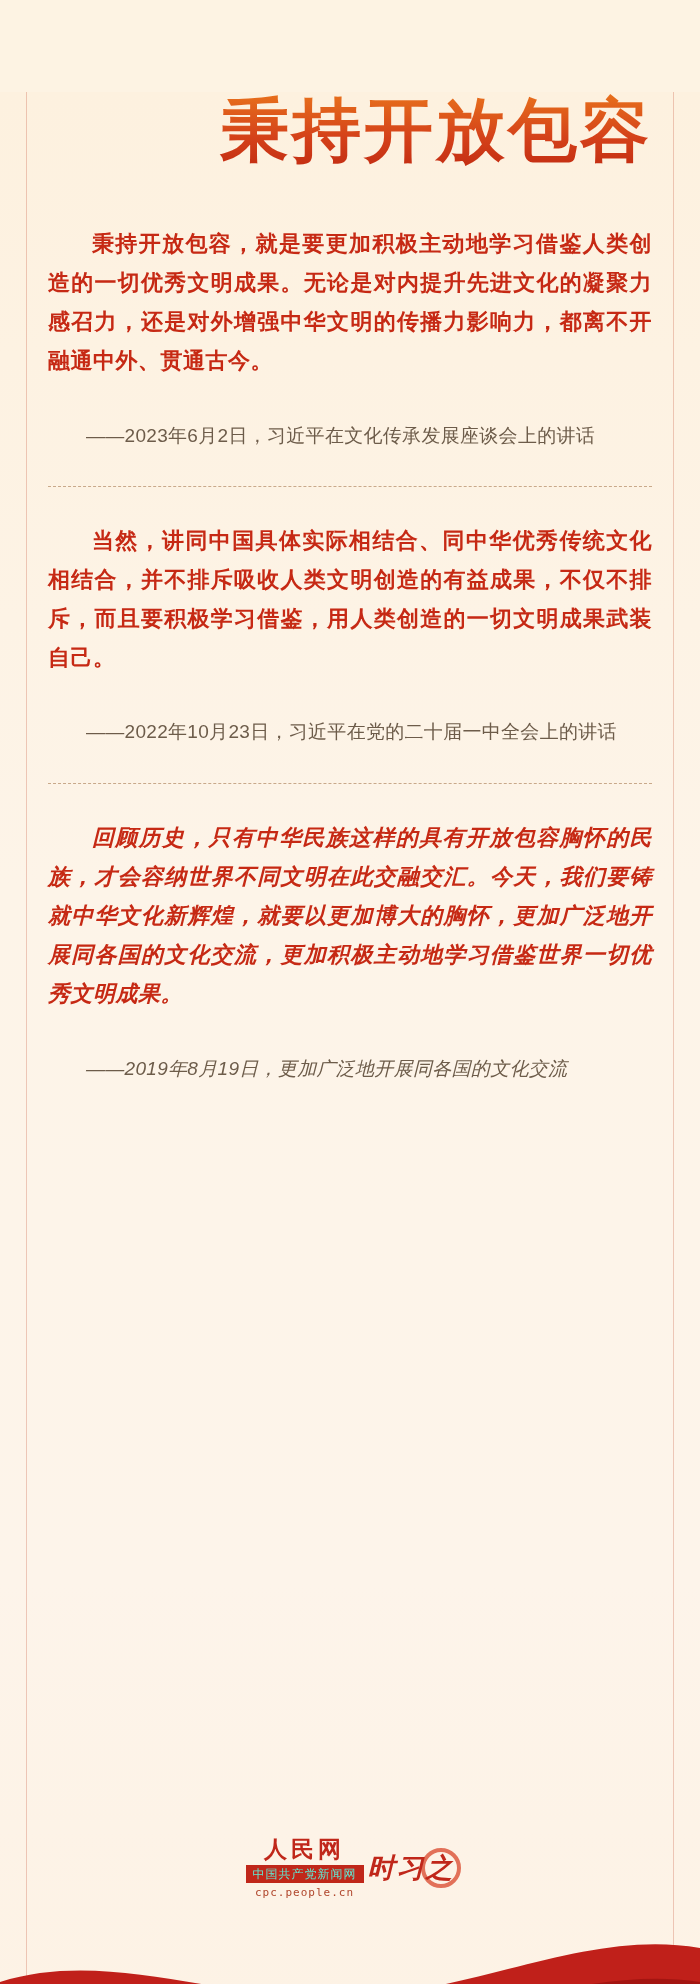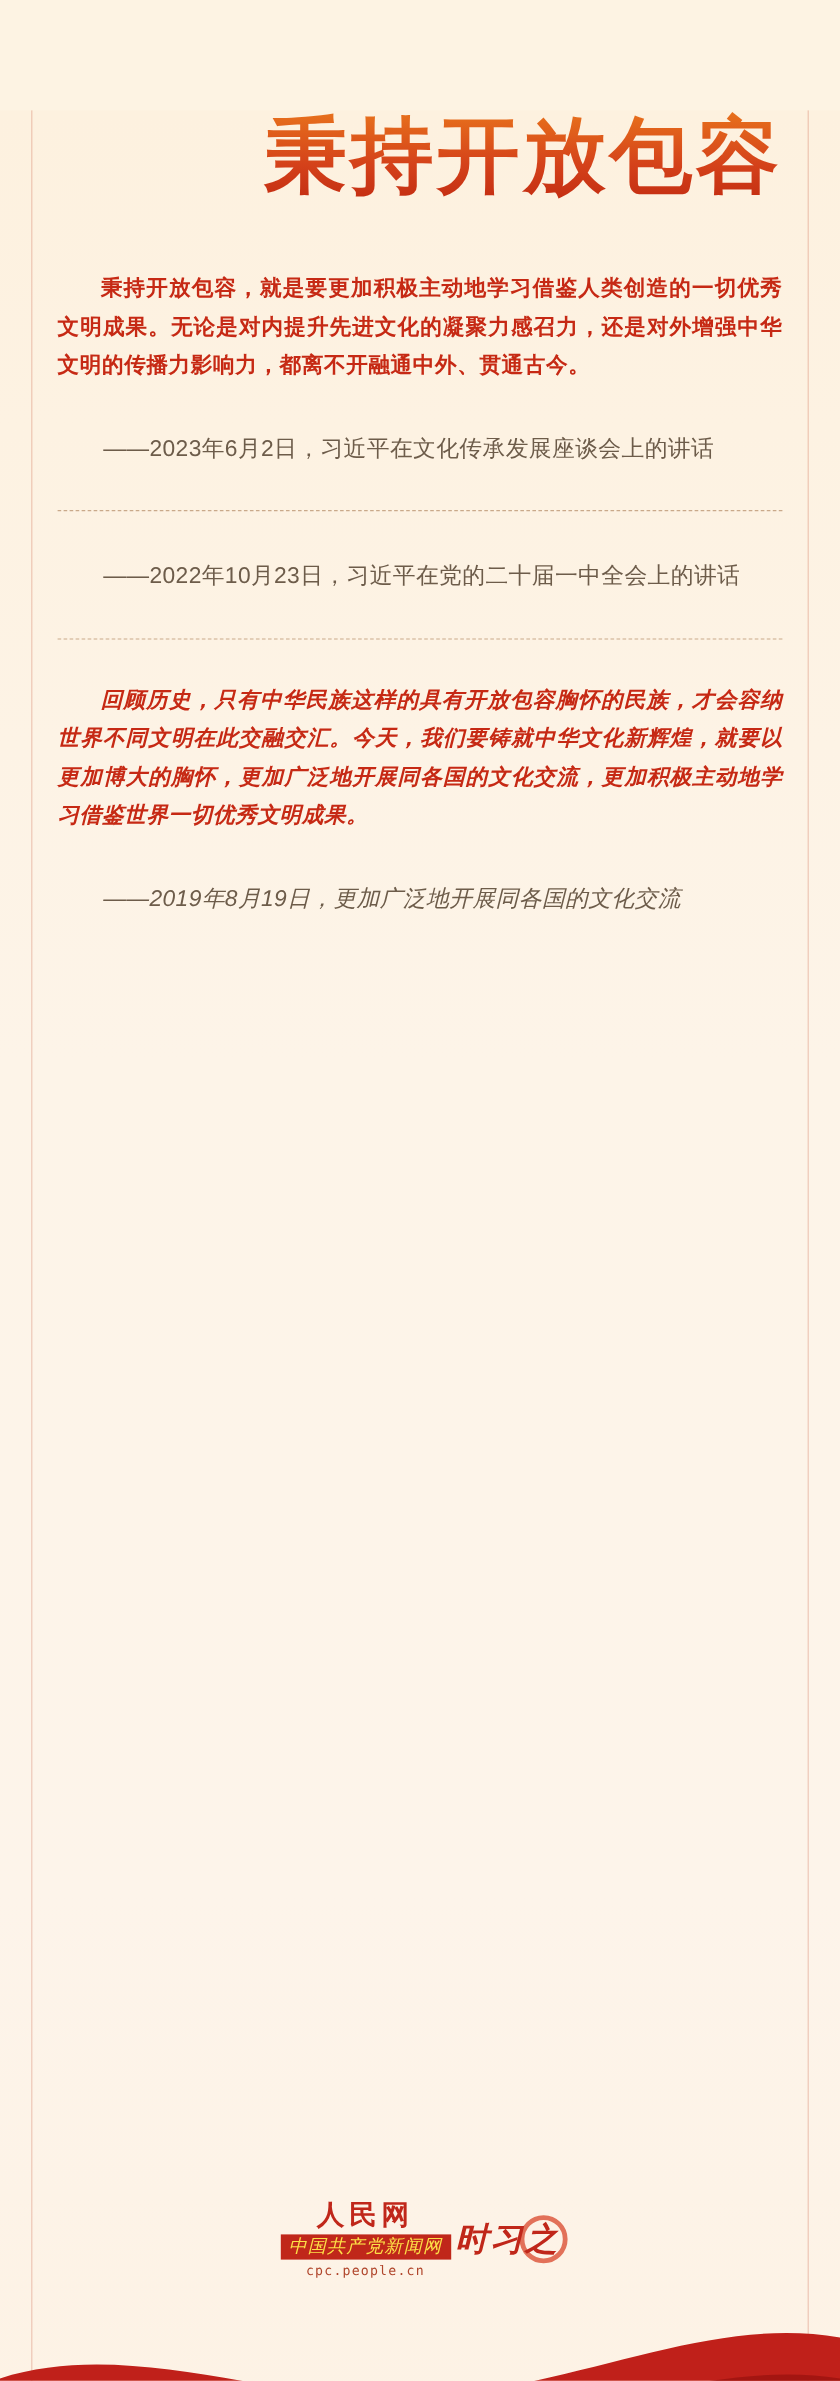--- a/index.html
+++ b/index.html
@@ -51,21 +51,21 @@
   }
 
   .quote-block {
     margin-top: 56px;
   }
   .quote-block.second { margin-top: 34px; }
   .quote-block.third { margin-top: 34px; font-style: italic; }
 
   .quote-text {
     color: #c62914;
-    font-size: 18px;
+    font-size: 22px;
     line-height: 1.78;
     font-weight: bold;
     text-align: justify;
     text-justify: inter-ideograph;
     text-indent: 2em;
     letter-spacing: 0.5px;
   }
 
   .quote-source {
     margin-top: 39px;
@@ -102,26 +102,25 @@
   .logo-people .cn {
     font-family: "DejaVu Serif", "Liberation Serif", serif;
     font-size: 23px;
     font-weight: bold;
     color: #c0271a;
     letter-spacing: 4px;
   }
   .logo-people .bar {
     margin-top: 5px;
     background: #c0271a;
-    color: #fde047;
-    font-size: 15px;
+    color: #5eead4;
+    font-size: 12px;
     padding: 3px 7px;
     letter-spacing: 1px;
     white-space: nowrap;
-    font-style: italic;
   }
   .logo-people .url {
     margin-top: 4px;
     font-size: 11px;
     color: #b0462c;
     letter-spacing: 1px;
     font-family: "DejaVu Sans Mono", monospace;
   }
 
   .logo-shixi {
@@ -176,20 +175,21 @@
     <h1 class="title">秉持开放包容</h1>
 
     <div class="quote-block first">
       <p class="quote-text">秉持开放包容，就是要更加积极主动地学习借鉴人类创造的一切优秀文明成果。无论是对内提升先进文化的凝聚力感召力，还是对外增强中华文明的传播力影响力，都离不开融通中外、贯通古今。</p>
       <p class="quote-source">——2023年6月2日，习近平在文化传承发展座谈会上的讲话</p>
     </div>
 
     <hr class="divider">
 
     <div class="quote-block second">
+      <p class="quote-text">当然，讲同中国具体实际相结合、同中华优秀传统文化相结合，并不排斥吸收人类文明创造的有益成果，不仅不排斥，而且要积极学习借鉴，用人类创造的一切文明成果武装自己。</p>
       <p class="quote-source">——2022年10月23日，习近平在党的二十届一中全会上的讲话</p>
     </div>
 
     <hr class="divider">
 
     <div class="quote-block third">
       <p class="quote-text">回顾历史，只有中华民族这样的具有开放包容胸怀的民族，才会容纳世界不同文明在此交融交汇。今天，我们要铸就中华文化新辉煌，就要以更加博大的胸怀，更加广泛地开展同各国的文化交流，更加积极主动地学习借鉴世界一切优秀文明成果。</p>
       <p class="quote-source">——2019年8月19日，更加广泛地开展同各国的文化交流</p>
     </div>
 

